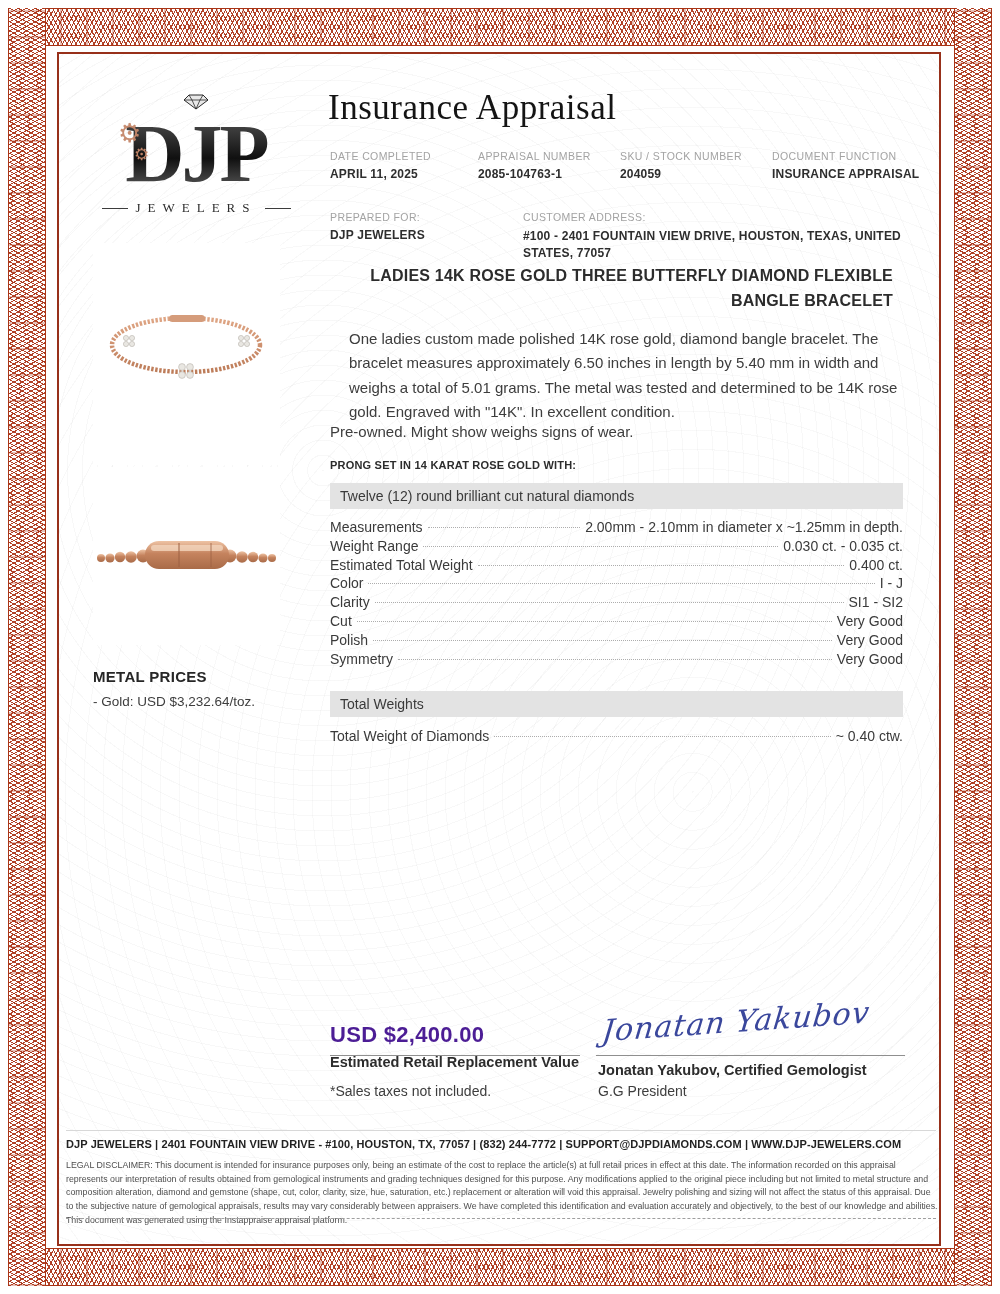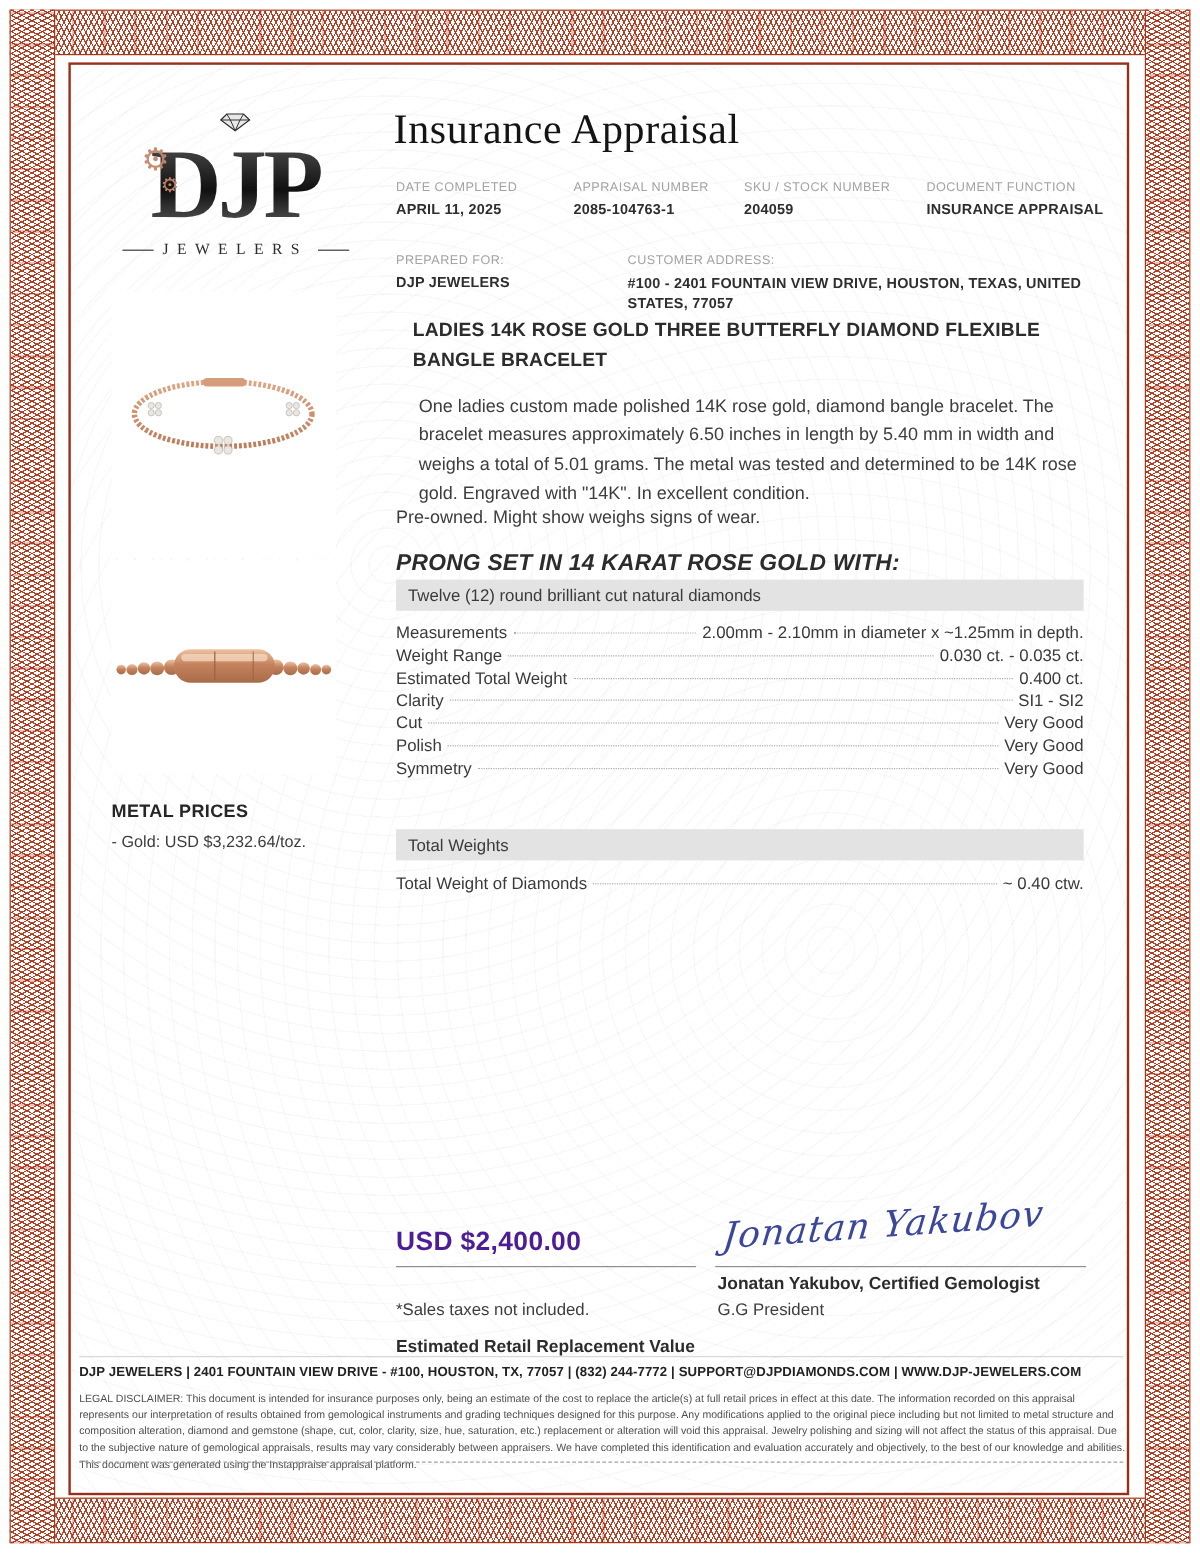--- a/index.html
+++ b/index.html
@@ -59,39 +59,39 @@
   .photo{position:absolute;left:93px;background:#fff;}
   .photo.p1{top:243px;width:187px;height:222px;}
   .photo.p2{top:467px;width:187px;height:178px;}
 
   
   .metal{position:absolute;left:93px;top:668px;width:220px;}
   .metal-h{font-size:15px;font-weight:bold;color:#262626;letter-spacing:.3px;}
   .metal-line{font-size:13.5px;color:#3d3d3d;margin-top:9px;}
 
   
-  .item-title{position:absolute;left:344px;top:264px;width:575px;font-size:16px;font-weight:bold;
-    color:#2c2c2c;line-height:1.55;letter-spacing:.2px;}
+  .item-title{position:absolute;left:318px;top:264px;width:575px;font-size:16px;font-weight:bold;
+    color:#2c2c2c;line-height:1.55;letter-spacing:.2px;text-align:right;}
   .descr{position:absolute;left:330px;top:327px;width:578px;font-size:15px;color:#3d3d3d;line-height:1.62;margin-left:19px;}
   .preowned{position:absolute;left:330px;top:423px;font-size:15px;color:#3d3d3d;}
-  .sect-h{position:absolute;left:330px;top:459px;font-size:19px;font-weight:bold;color:#2c2c2c;letter-spacing:.2px;font-style:italic;}
+  .sect-h{position:absolute;left:330px;top:459px;font-size:11px;font-weight:bold;color:#2c2c2c;letter-spacing:.2px;}
   .graybar{position:absolute;left:330px;width:573px;height:26px;line-height:26px;background:#e3e3e3;
     padding-left:10px;box-sizing:border-box;font-size:14px;color:#3a3a3a;}
   .bar1{top:483px;} .bar2{top:691px;}
   .spec-rows{position:absolute;left:330px;top:519px;width:573px;}
   .srow{display:flex;align-items:baseline;height:18.8px;font-size:14px;color:#3a3a3a;}
   .srow .lab{white-space:nowrap;}
   .srow .dots{flex:1;border-bottom:1px dotted #adadad;margin:0 5px;transform:translateY(-4px);}
   .srow .val{white-space:nowrap;}
   .total-row{position:absolute;left:330px;top:728px;width:573px;}
 
   
   .usd{position:absolute;left:330px;top:1022px;font-size:22px;font-weight:bold;color:#4c1d95;letter-spacing:.3px;}
   .vline{position:absolute;left:330px;top:1055px;width:250px;height:1px;background:#8f8f8f;}
-  .est-label{position:absolute;left:330px;top:1115px;font-size:14.5px;font-weight:bold;color:#2c2c2c;}
+  .est-label{position:absolute;left:330px;top:1054px;font-size:14.5px;font-weight:bold;color:#2c2c2c;}
   .est-note{position:absolute;left:330px;top:1083px;font-size:14px;color:#3d3d3d;}
   .sig-script{position:absolute;left:602px;top:1002px;width:320px;font-family:"DejaVu Serif",serif;
     font-style:italic;font-size:30px;color:#3a479c;transform:rotate(-4deg) skewX(-10deg);letter-spacing:1px;}
   .sline{position:absolute;left:596px;top:1055px;width:309px;height:1px;background:#8f8f8f;}
   .sig-name{position:absolute;left:598px;top:1062px;font-size:14.5px;font-weight:bold;color:#2c2c2c;}
   .sig-title{position:absolute;left:598px;top:1083px;font-size:14px;color:#3d3d3d;}
 
   
   .sep{position:absolute;left:66px;top:1130px;width:870px;height:1px;background:#d8d8d8;}
   .contact{position:absolute;left:66px;top:1138px;width:870px;font-size:11px;font-weight:bold;color:#222;letter-spacing:.1px;}
@@ -243,20 +243,25 @@
       <span class="lab">Weight Range</span>
         <span class="dots"></span>
         <span class="val">0.030 ct. - 0.035 ct.</span>
     </div>
     <div class="srow">
       <span class="lab">Estimated Total Weight</span>
         <span class="dots"></span>
         <span class="val">0.400 ct.</span>
     </div>
     <div class="srow">
+      <span class="lab">Color</span>
+        <span class="dots"></span>
+        <span class="val">I - J</span>
+    </div>
+    <div class="srow">
       <span class="lab">Clarity</span>
         <span class="dots"></span>
         <span class="val">SI1 - SI2</span>
     </div>
     <div class="srow">
       <span class="lab">Cut</span>
         <span class="dots"></span>
         <span class="val">Very Good</span>
     </div>
     <div class="srow">

